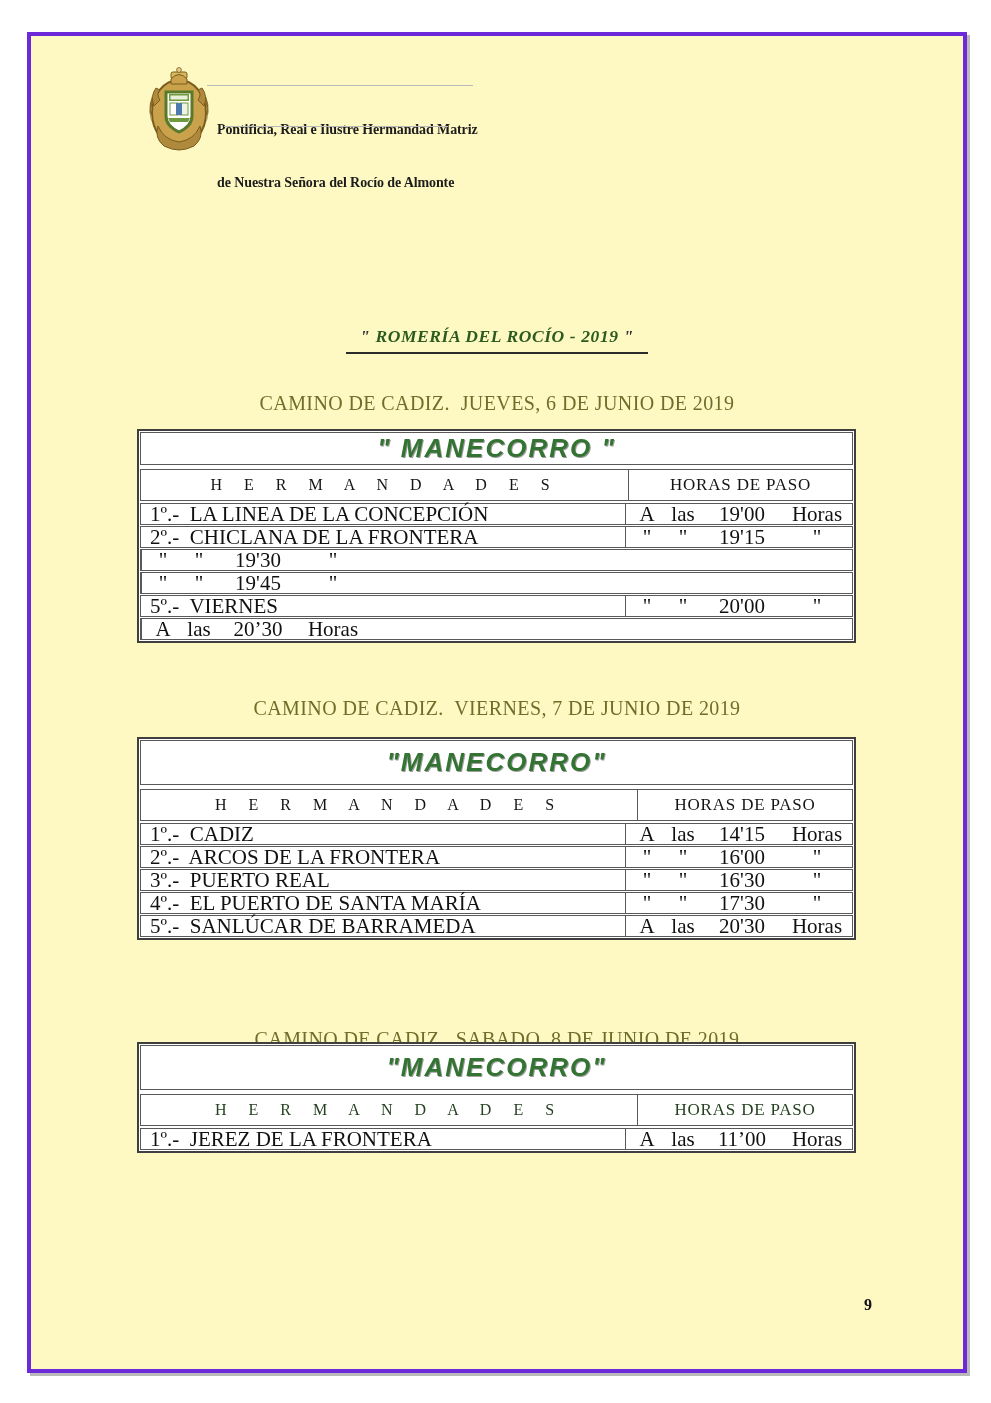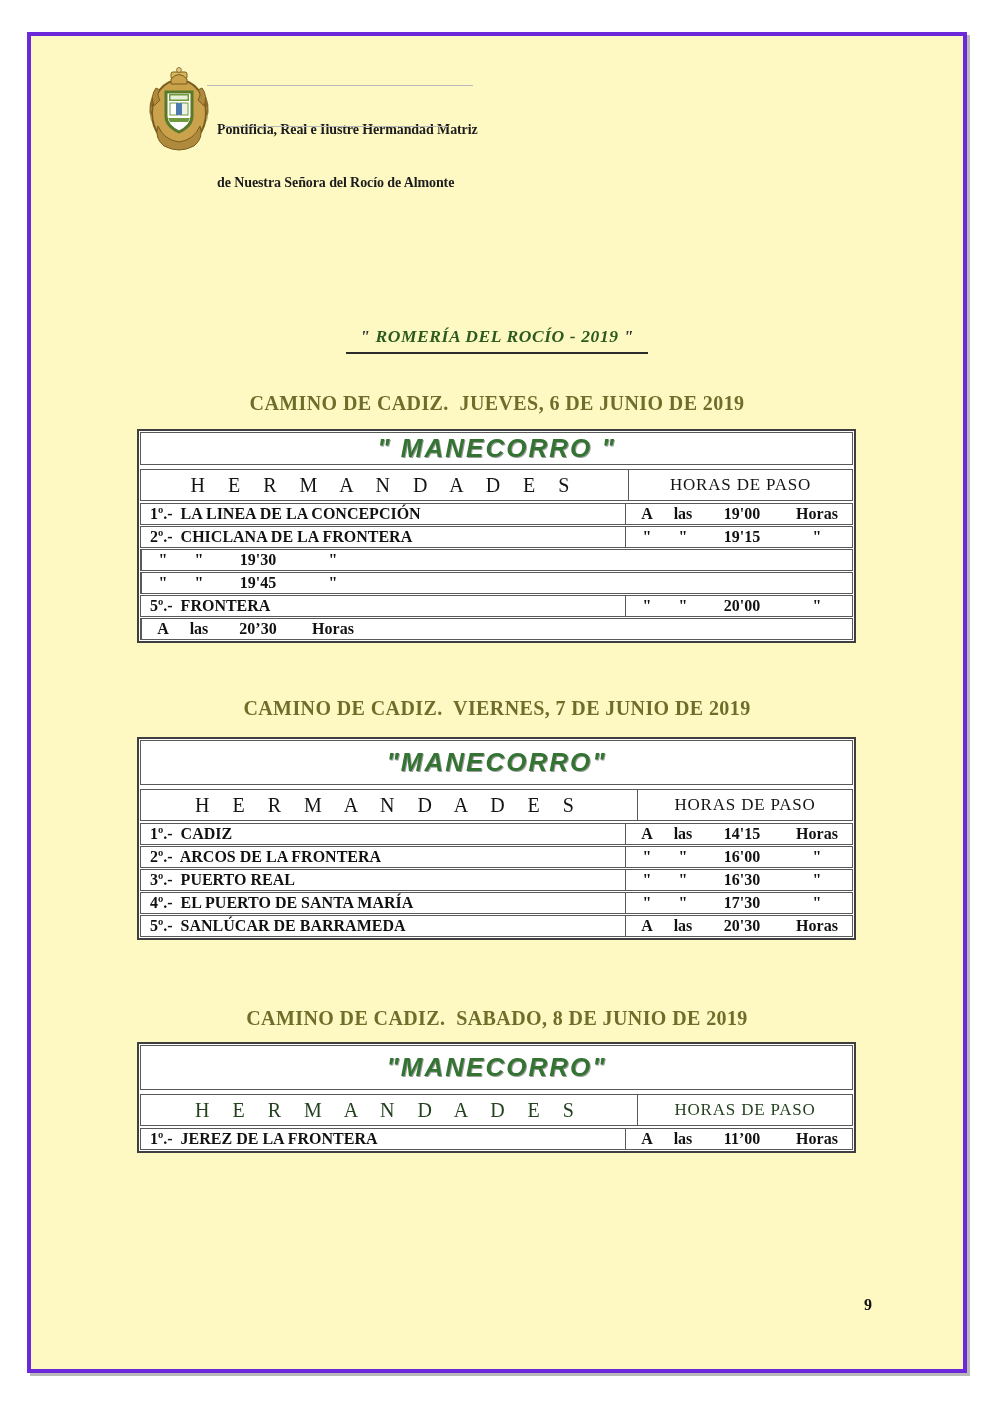--- a/index.html
+++ b/index.html
@@ -14,39 +14,39 @@
   .rule-bottom{left:193px;top:90px;width:224px;}
   .org-text{left:186px;top:50px;width:300px;font-weight:bold;font-size:14px;line-height:17.5px;
             color:#1c1c1c;letter-spacing:-0.1px;white-space:pre;}
   
   .doc-title{left:0;top:290px;width:100%;text-align:center;font-size:17.5px;font-weight:bold;
              font-style:italic;letter-spacing:0.6px;}
   .doc-title .inner{display:inline-block;padding:0 14px 5px 14px;border-bottom:2px solid #2b2b2b;}
   .doc-title .q{color:#2f2f2f;}
   .doc-title .t{color:#2d5a1e;}
   
-  .sec-heading{left:0;width:100%;text-align:center;font-weight:bold;font-size:20px;
+  .sec-heading{left:0;width:100%;text-align:center;font-weight:normal;font-size:20px;
                color:#6e6e2a;letter-spacing:0.4px;white-space:pre;}
-  .h1{top:356px;} .h2{top:661px;} .h3{top:971px;}
+  .h1{top:356px;} .h2{top:661px;} .h3{top:992px;}
   
   .tbl{left:106px;width:719px;border:2px solid #3f3f3f;background:#fff;padding:1px;
        box-sizing:border-box;}
   .t1{top:393px;} .t2{top:701px;} .t3{top:1006px;}
   .trow{border:1px solid #595959;box-sizing:border-box;background:#fff;}
   .title-row{text-align:center;font-family:"Liberation Sans",sans-serif;font-weight:bold;
              font-style:italic;font-size:26px;letter-spacing:2px;color:#337433;
              text-shadow:1px 1px 0 rgba(40,40,40,0.45);display:flex;align-items:center;justify-content:center;}
   .t1 .title-row{height:33px;} .t2 .title-row,.t3 .title-row{height:45px;}
   .head-row{height:32px;margin-top:4px;display:flex;align-items:stretch;}
-  .data-row{height:22px;margin-top:1px;display:flex;align-items:stretch;font-size:16px;font-weight:bold;}
+  .data-row{height:22px;margin-top:1px;display:flex;align-items:stretch;font-size:21px;}
   .head-row + .data-row{margin-top:2px;}
   .cell-l{box-sizing:border-box;display:flex;align-items:center;}
   .t1 .cell-l{width:487px;} .t2 .cell-l,.t3 .cell-l{width:496px;}
   .cell-r{flex:1;border-left:1px solid #595959;box-sizing:border-box;display:flex;align-items:center;}
-  .head-row .cell-l{justify-content:center;font-size:20px;letter-spacing:9px;color:#141414;}
+  .head-row .cell-l{justify-content:center;font-size:16px;letter-spacing:9px;color:#141414;}
   .head-row .cell-r{justify-content:center;font-size:17px;letter-spacing:0.8px;color:#141414;}
   .t3 .head-row .cell-l,.t3 .head-row .cell-r{color:#24421f;}
   .data-row .cell-l{padding-left:9px;white-space:pre;}
   .tc{display:inline-block;text-align:center;}
   .tc1{width:34px;} .tc2{width:38px;} .tc3{width:80px;text-align:center;} .tc4{width:70px;}
   .cell-r .time-wrap{padding-left:4px;width:100%;display:flex;}
   
   .page-num{left:833px;top:1260px;font-weight:bold;font-size:16px;color:#111;}
 </style>
 </head>
@@ -129,21 +129,21 @@
       <div class="cell-r">
           <span class="time-wrap">
             <span class="tc tc1">"</span>
             <span class="tc tc2">"</span>
             <span class="tc tc3">19'45</span>
             <span class="tc tc4">"</span>
           </span>
         </div>
     </div>
     <div class="trow data-row">
-      <div class="cell-l">5º.-  FRONTERA</div>
+      <div class="cell-l">5º.-  VIERNES</div>
       <div class="cell-r">
           <span class="time-wrap">
             <span class="tc tc1">"</span>
             <span class="tc tc2">"</span>
             <span class="tc tc3">20'00</span>
             <span class="tc tc4">"</span>
           </span>
         </div>
     </div>
     <div class="trow data-row">

